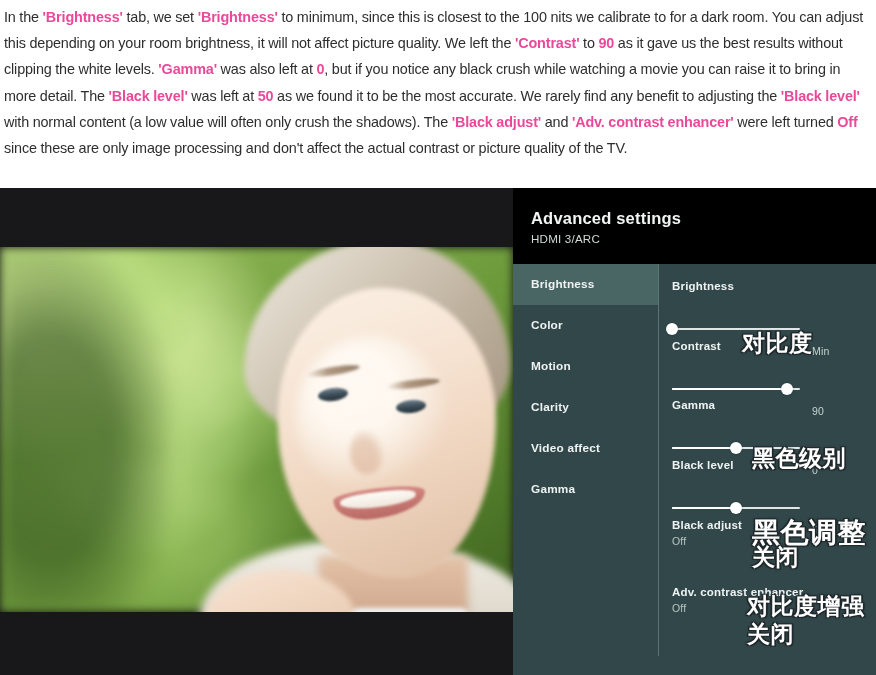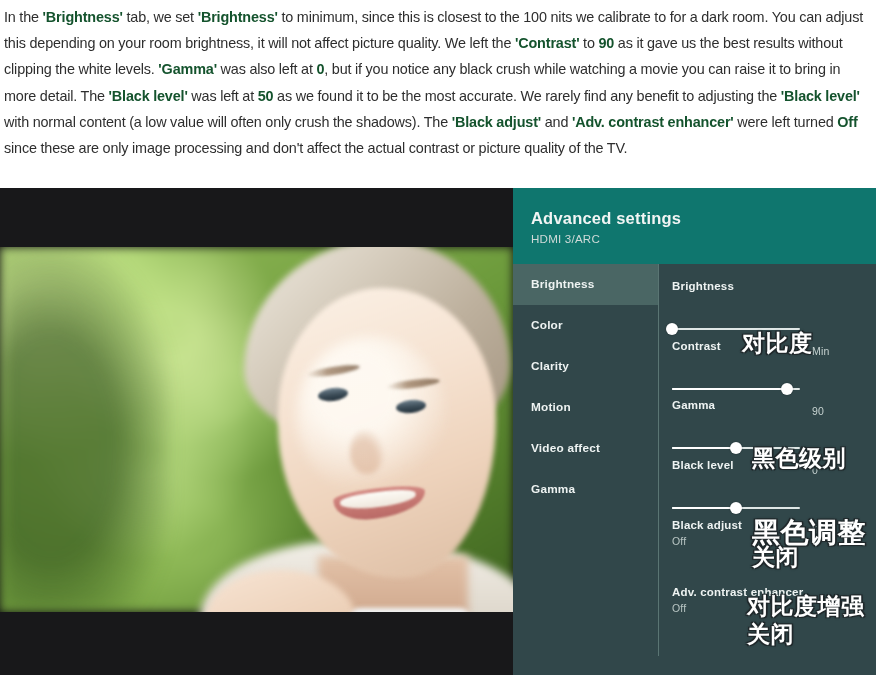--- a/index.html
+++ b/index.html
@@ -31,21 +31,21 @@
     font-family: "Liberation Sans", sans-serif;
     font-size: 14.4px;
     line-height: 26.2px;
     color: #2e2e2e;
     letter-spacing: -0.15px;
     text-align: left;
     word-spacing: -0.2px;
   }
   #article b {
     font-weight: bold;
-    color: #14532d;
+    color: #ec4899;
   }
 
   
   #tv-photo {
     position: absolute;
     left: 0;
     top: 188px;
     width: 876px;
     height: 487px;
     overflow: hidden;
@@ -235,21 +235,21 @@
     top: 0;
     width: 363px;
     height: 487px;
     background: #31474a;
     z-index: 10;
   }
   .panel-header {
     position: absolute;
     left: 0; top: 0;
     width: 363px; height: 76px;
-    background: #0f766e;
+    background: #000000;
     box-sizing: border-box;
     padding: 20px 0 0 18px;
   }
   .panel-title {
     font-size: 16.5px;
     font-weight: bold;
     color: #f2f5f4;
     letter-spacing: 0.2px;
     line-height: 20px;
   }
@@ -406,22 +406,22 @@
 
     <div class="panel-header">
       <div class="panel-title">Advanced settings</div>
       <div class="panel-subtitle">HDMI 3/ARC</div>
     </div>
 
     <div class="panel-body">
       <div class="menu-col" id="menu-col">
           <div class="menu-item active">Brightness</div>
           <div class="menu-item">Color</div>
+          <div class="menu-item">Motion</div>
           <div class="menu-item">Clarity</div>
-          <div class="menu-item">Motion</div>
           <div class="menu-item">Video affect</div>
           <div class="menu-item">Gamma</div>
         </div>
       <div class="menu-divider"></div>
       <div class="detail-col" id="detail-col">
           <div class="setting" style="top: 16px;">
             <div class="setting-label">Brightness</div>
             <div class="slider-row">
               <div class="slider-track">
                 <div class="fill" style="width: 0%;"></div>

